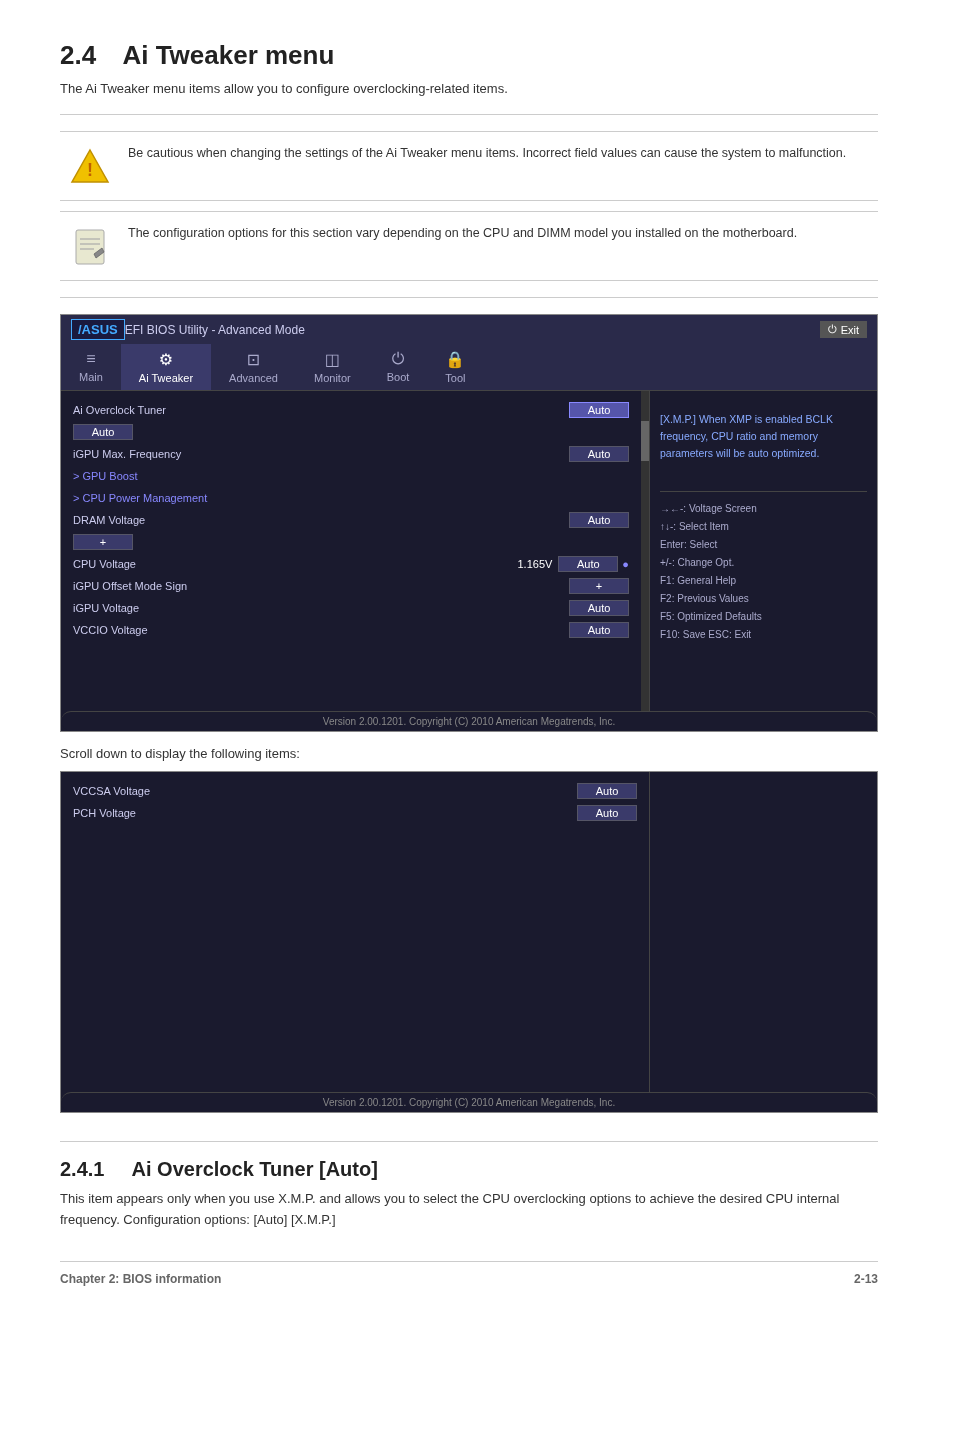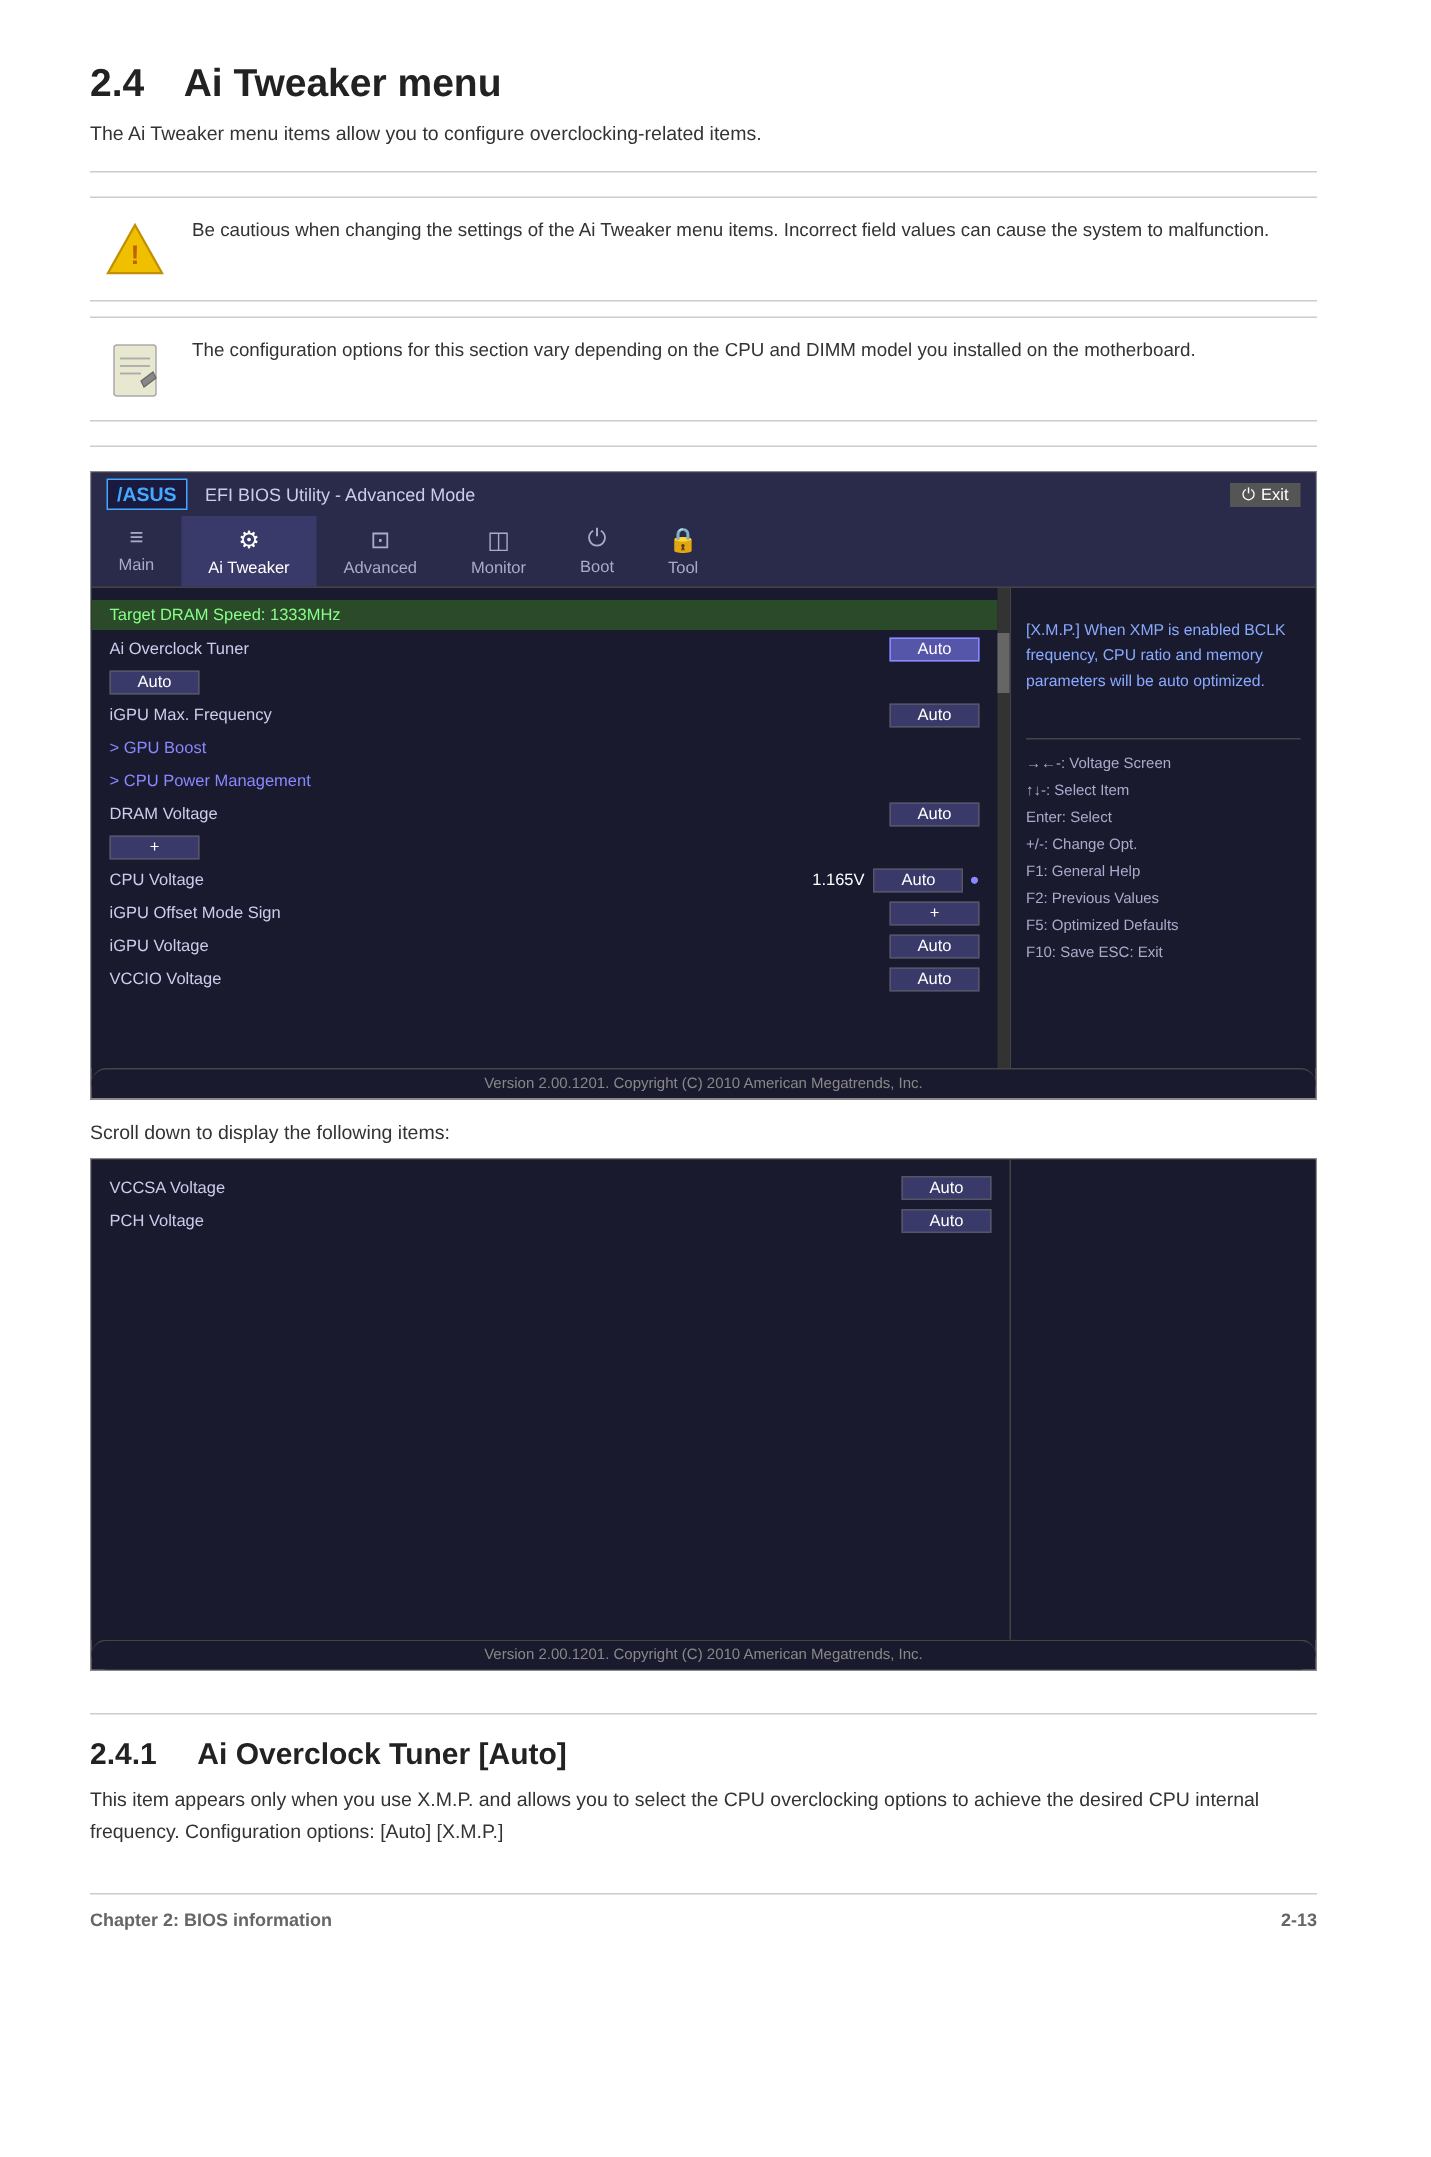--- a/index.html
+++ b/index.html
@@ -59,21 +59,21 @@
     .bios-header {
       background: #2a2a4a;
       display: flex;
       align-items: center;
       justify-content: space-between;
       padding: 4px 10px;
     }
     .bios-header-left {
       display: flex;
       align-items: center;
-      gap: 12px;
+      gap: 0;
     }
     .asus-logo {
       color: #4af;
       font-weight: bold;
       font-size: 13px;
       font-family: Arial, sans-serif;
       background: #1a1a3e;
       padding: 2px 6px;
       border: 1px solid #4af;
     }
@@ -119,21 +119,21 @@
     .bios-body {
       display: flex;
       min-height: 320px;
     }
     .bios-left {
       flex: 1;
       background: #1a1a2e;
       padding: 8px 0;
     }
     .bios-right {
-      width: 204px;
+      width: 228px;
       background: #1a1a2e;
       border-left: 1px solid #444;
       padding: 10px;
       font-size: 11px;
       color: #aac;
       font-family: Arial, sans-serif;
     }
     .bios-target-label {
       background: #2a4a2a;
       color: #8f8;
@@ -328,21 +328,20 @@
       </div>
       <div class="bios-nav-item">
         <span class="bios-nav-icon">🔒</span>
         <span>Tool</span>
       </div>
     </div>
 
     <div class="bios-body">
       <div class="bios-left">
 
-        <div class="bios-target-label">Target DRAM Speed: 1333MHz</div>
 
         <div class="bios-row">
           <span class="bios-row-label">Ai Overclock Tuner</span>
           <span class="bios-row-value highlighted">Auto</span>
         </div>
 
         <div class="bios-row">
           <span class="bios-row-value">Auto</span>
         </div>
 

